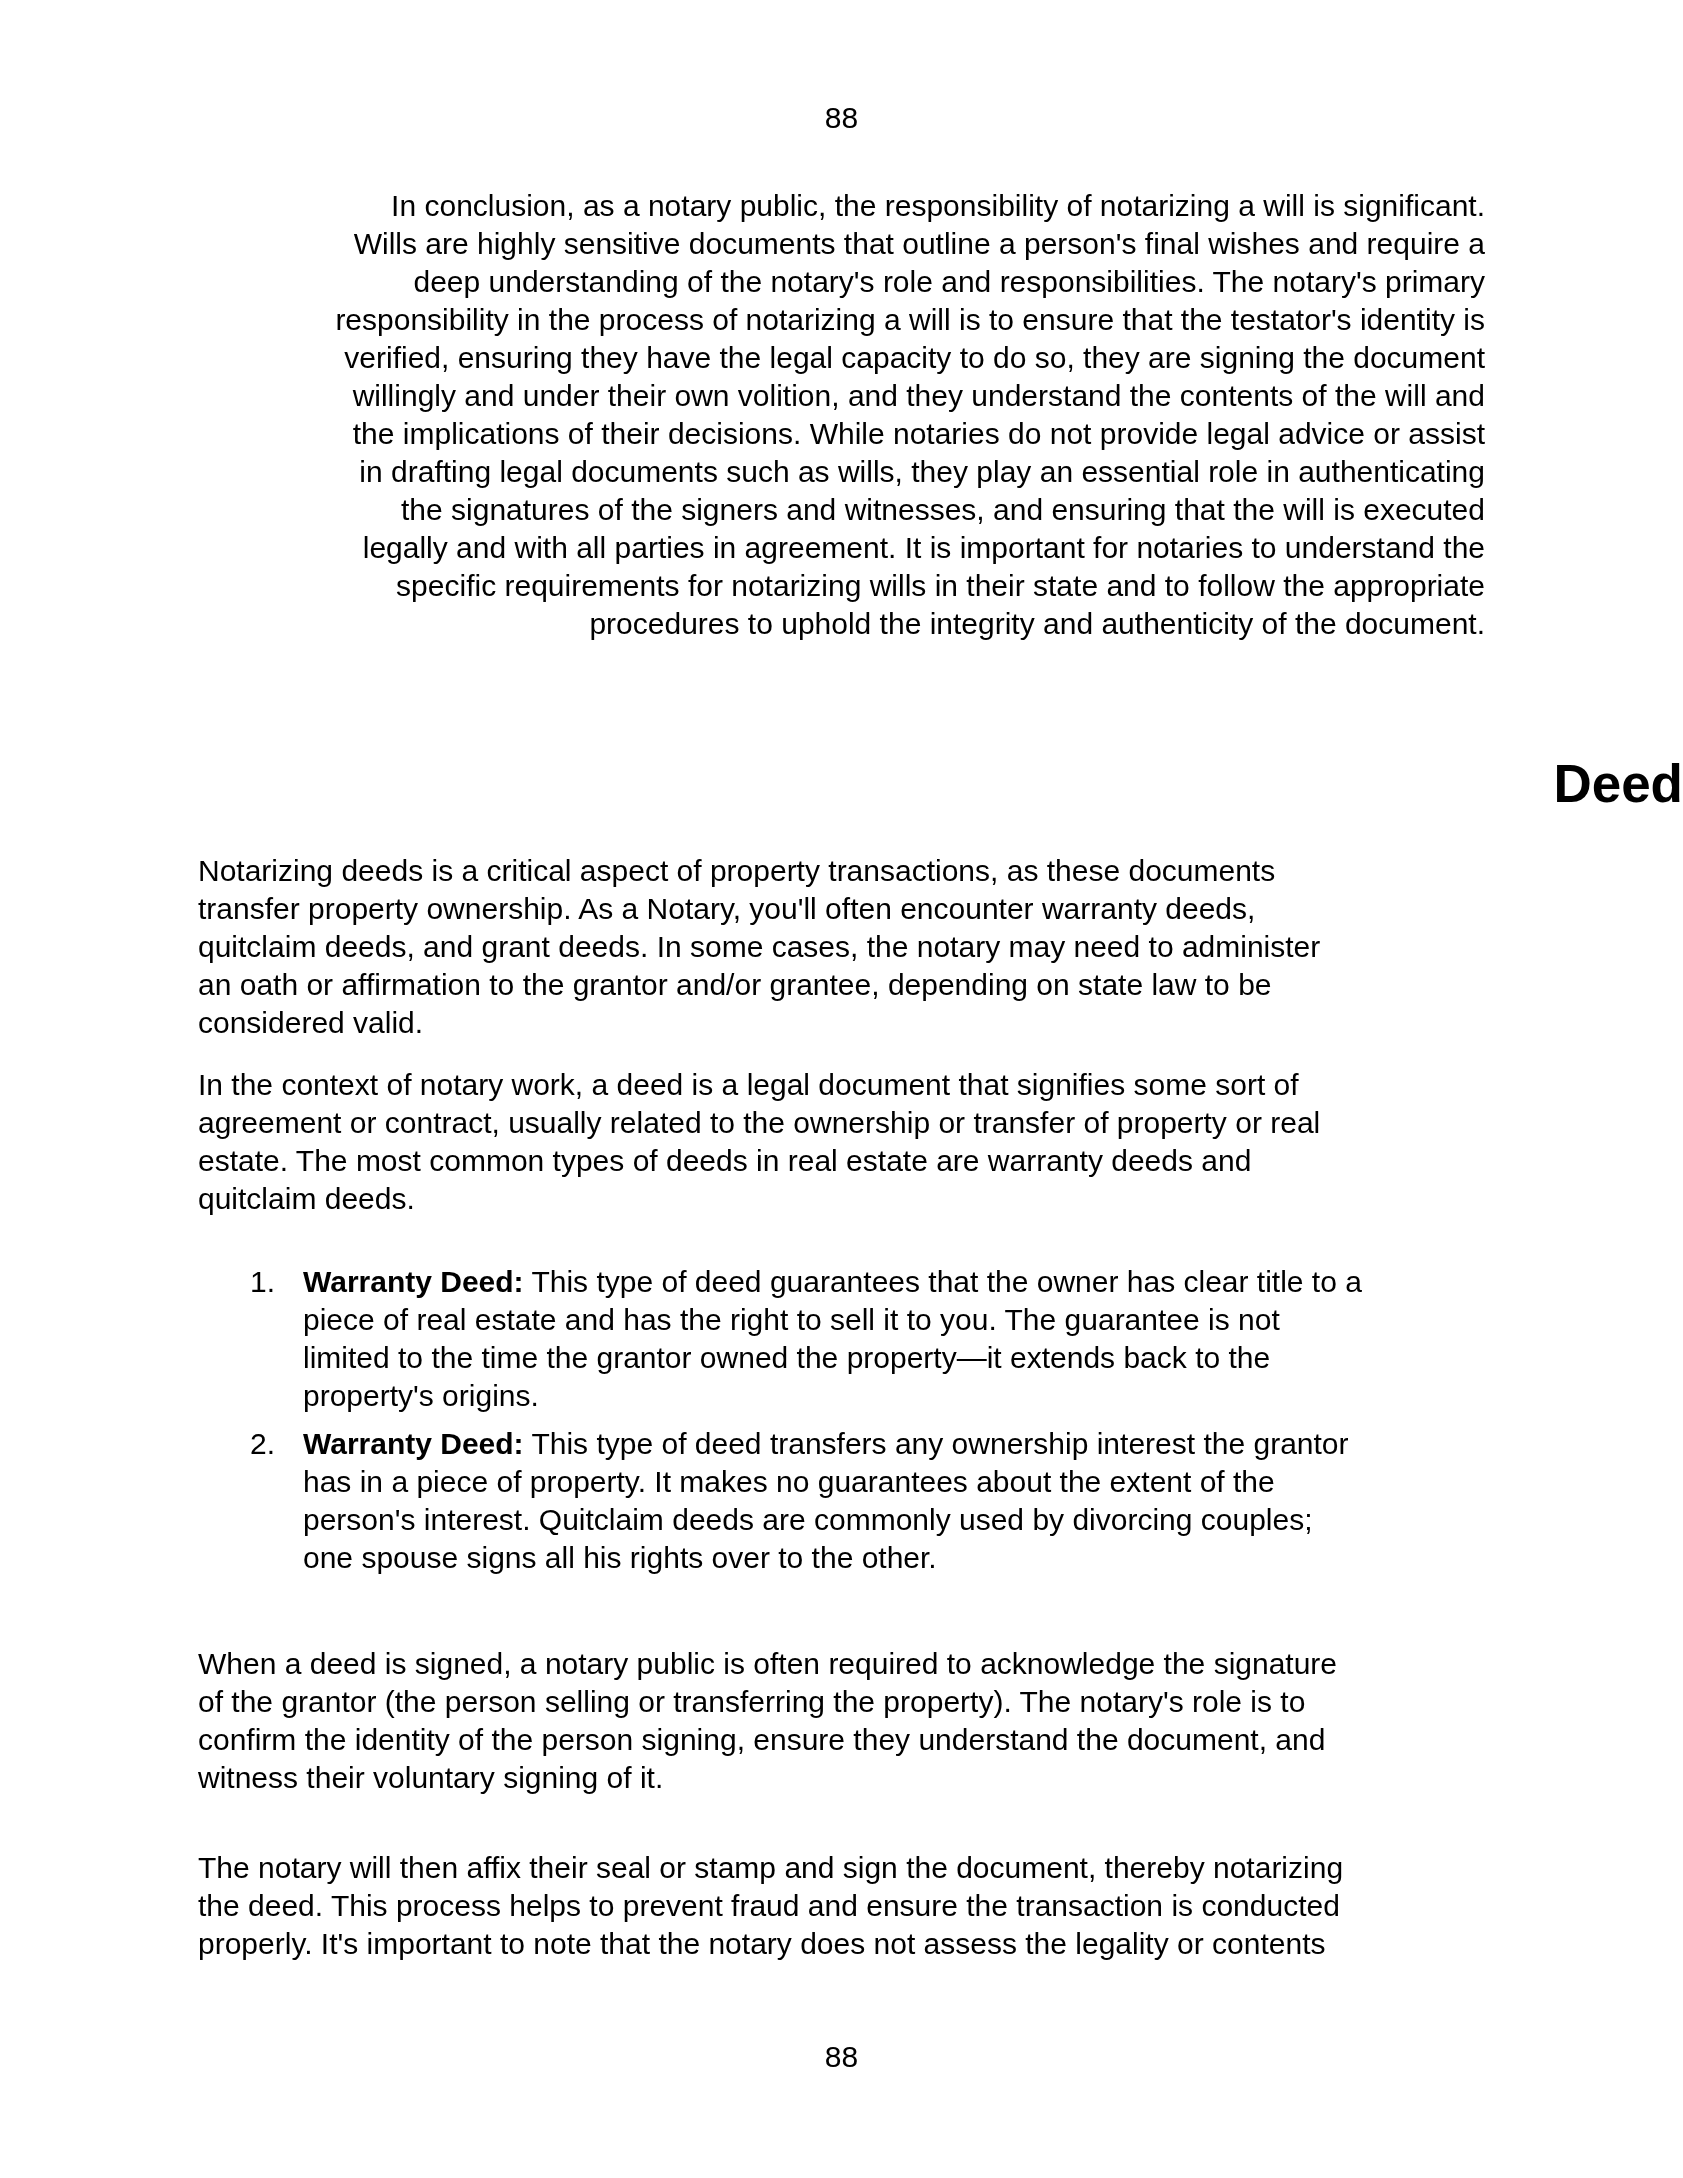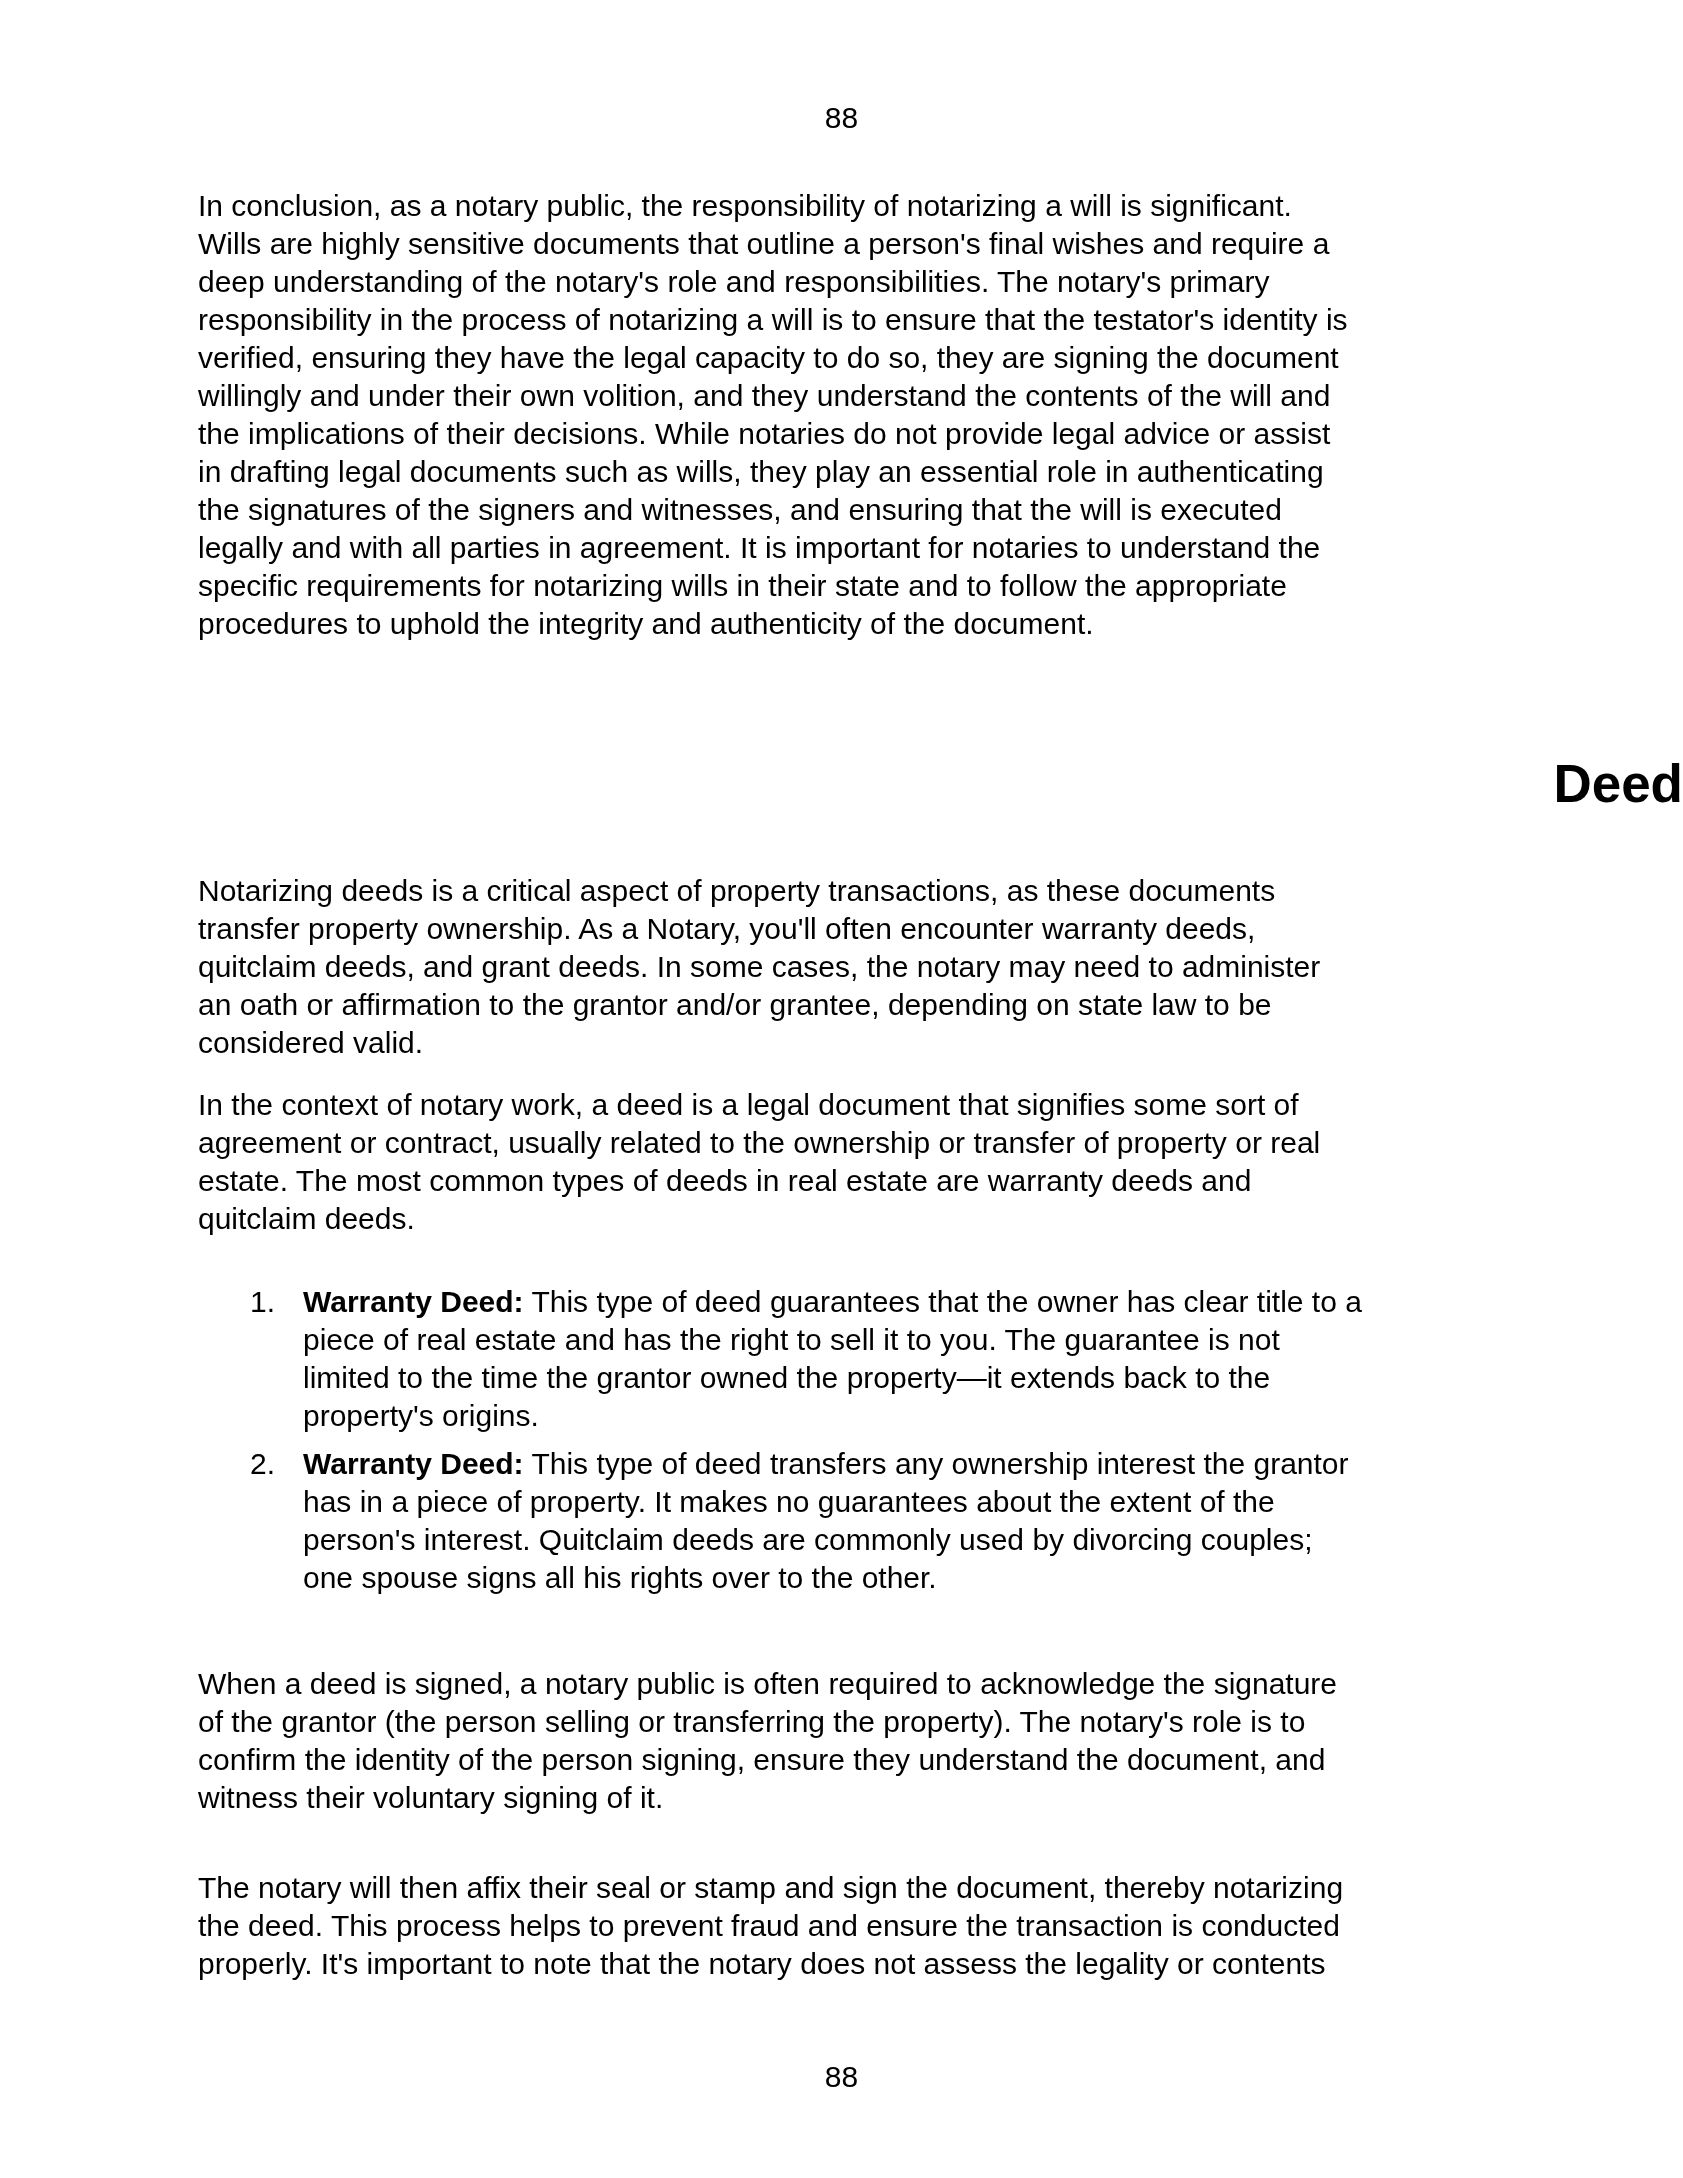--- a/index.html
+++ b/index.html
@@ -18,30 +18,30 @@
     text-align: center;
     width: 1683px;
   }
   .pn-top { margin-top: 99px; }
   .pn-bottom { margin-top: 75px; }
   .para {
     margin: 0 0 0 198px;
     width: 1287px;
     white-space: pre-line;
   }
-  .p1 { margin-top: 50px; }
+  .p1 { margin-top: 50px; text-align: right; }
   .heading {
     margin: 110px 0 0 0;
     width: 1683px;
     text-align: right;
     font-size: 53px;
     line-height: 61px;
     font-weight: bold;
   }
-  .p2 { margin-top: 58px; }
+  .p2 { margin-top: 38px; }
   .p3 { margin-top: 24px; }
   .deed-list { margin-top: 45px; }
   .list-item {
     display: flex;
     margin-left: 250px;
     width: 1247px;
   }
   .list-item + .list-item { margin-top: 10px; }
   .li-num {
     flex: none;

